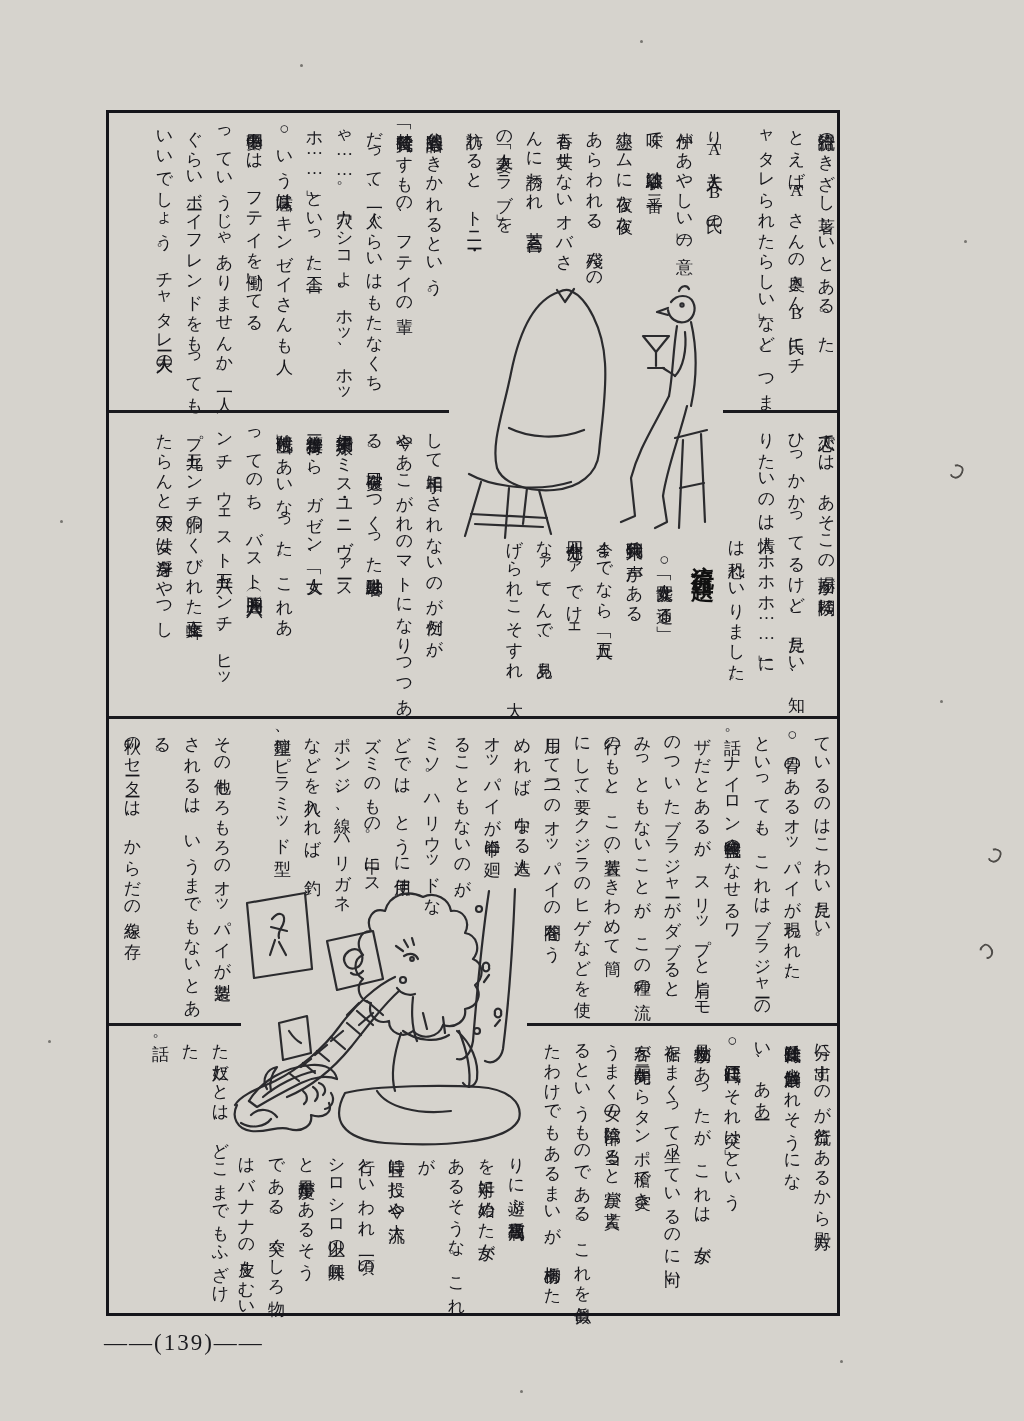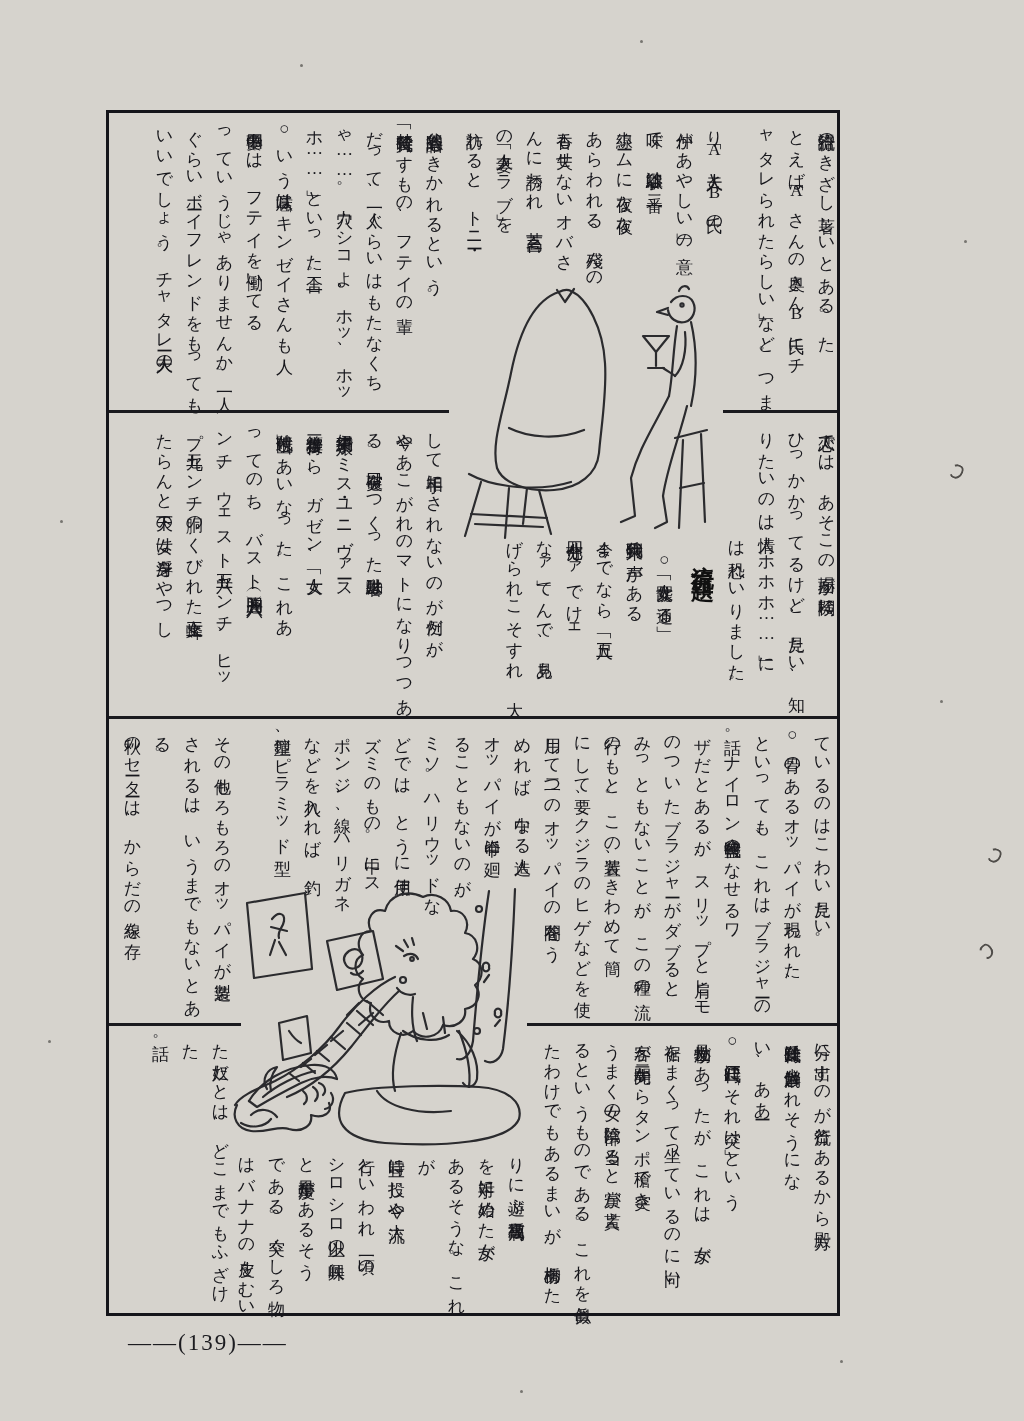--- a/index.html
+++ b/index.html
@@ -7,21 +7,21 @@
   .page{position:relative;width:1024px;height:1421px;background:#d6d3cd;overflow:hidden;}
   .frame{position:absolute;left:106px;top:110px;width:728px;height:1200px;border:3px solid #15151a;background:transparent;}
   .vblock{position:absolute;writing-mode:vertical-rl;text-orientation:upright;color:#17171c;
           font-size:17px;letter-spacing:1px;line-height:30px;}
   .tcol{margin:0;padding:0;}
   .stitle{position:absolute;writing-mode:vertical-rl;text-orientation:upright;color:#111;
           font-weight:bold;font-size:23px;letter-spacing:5px;line-height:34px;}
   .rule{position:absolute;height:3px;background:#1a1a1e;}
   .sketch{position:absolute;}
   .sketch path,.sketch circle{fill:none;stroke:#2b2b2e;stroke-width:2.2;stroke-linecap:round;stroke-linejoin:round;}
-  .pageno{position:absolute;left:128px;top:1330px;font-size:23px;letter-spacing:2px;color:#1c1c20;}
+  .pageno{position:absolute;left:104px;top:1330px;font-size:23px;letter-spacing:2px;color:#1c1c20;}
   .speck{position:absolute;width:3px;height:3px;border-radius:50%;background:rgba(42,40,36,.55);}
   .smudge{position:absolute;width:9px;height:11px;border-radius:50% 40% 55% 45%;
           border:2.5px solid rgba(35,33,30,.75);border-left-color:transparent;transform:rotate(24deg);}
 </style>
 </head>
 <body>
 
 <div class="page">
 
   <div class="frame">

